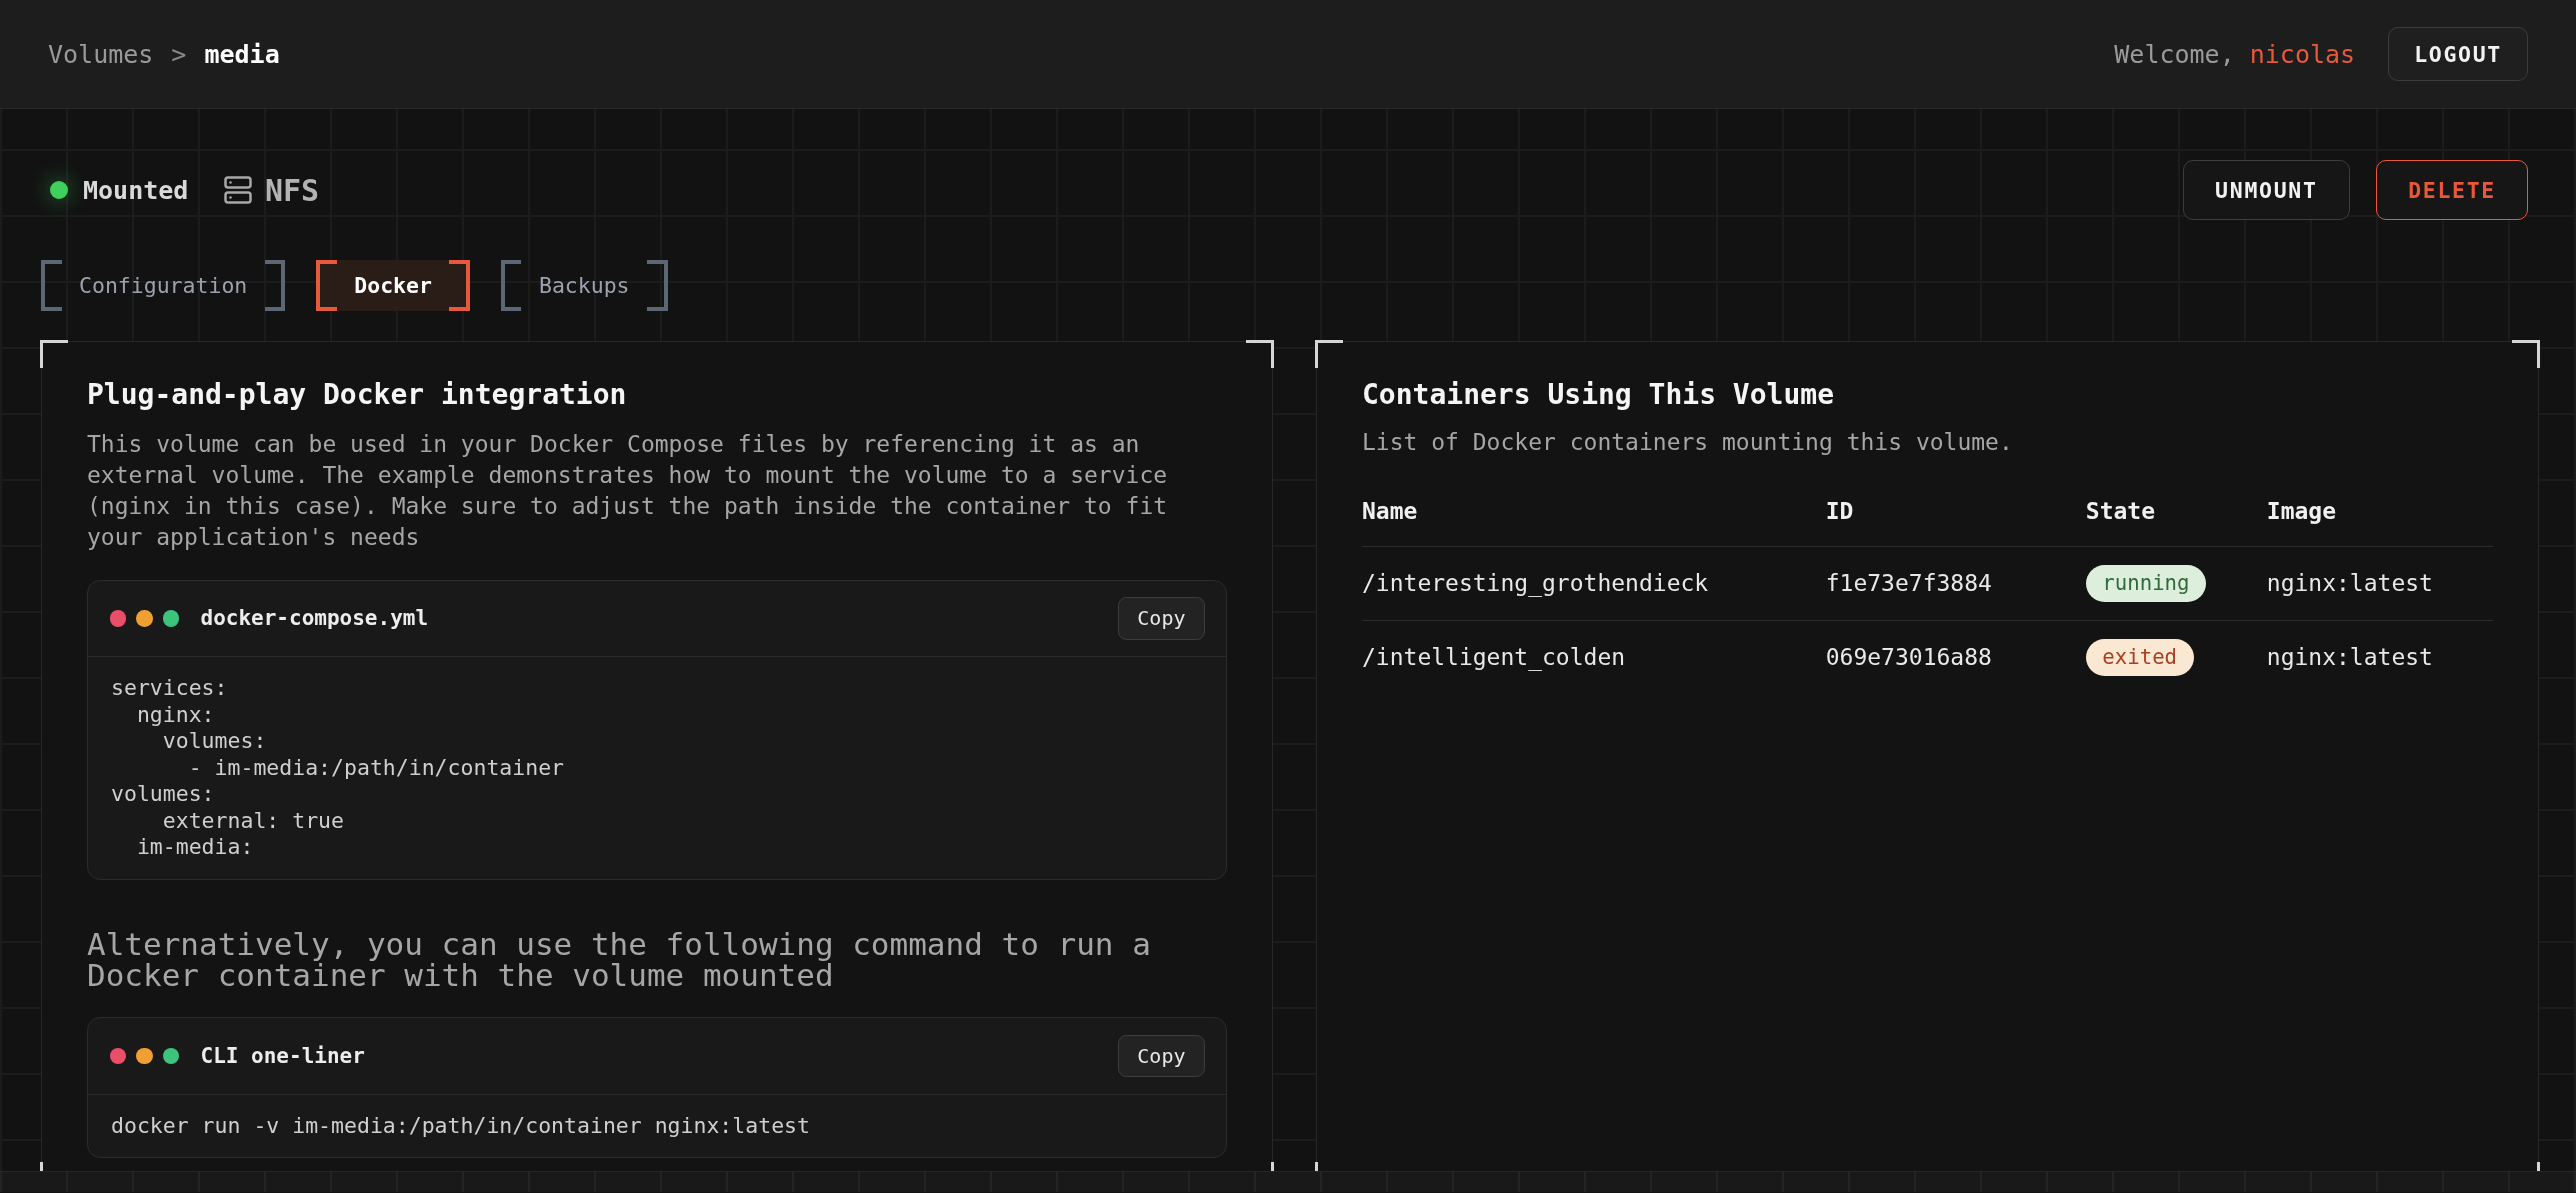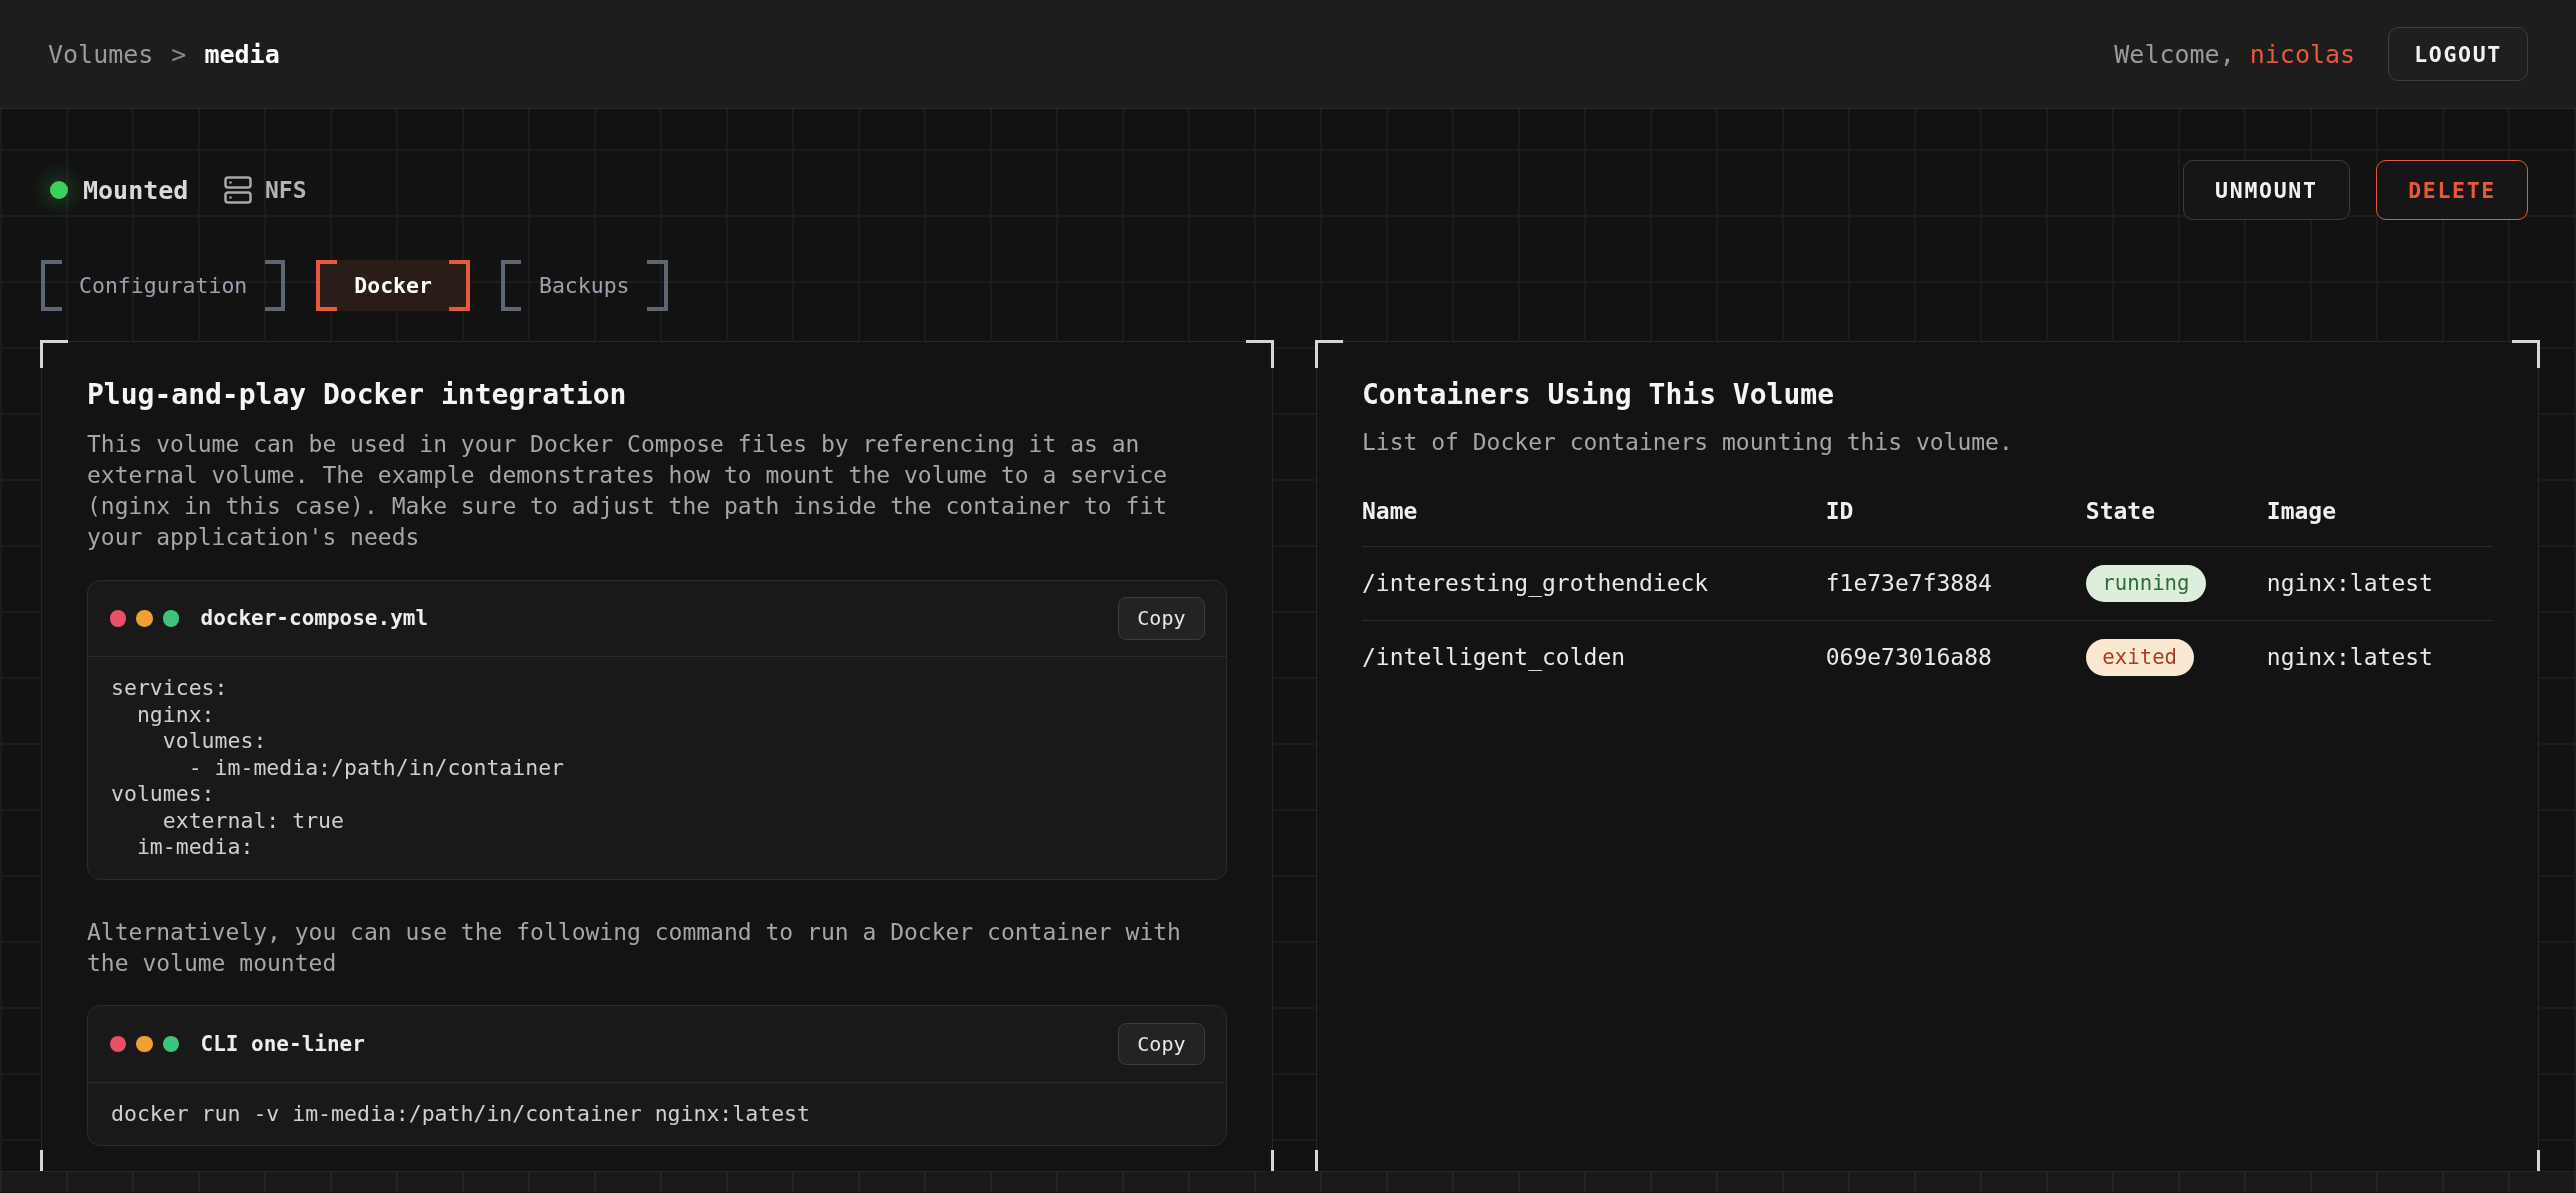--- a/index.html
+++ b/index.html
@@ -50,21 +50,21 @@
     display: flex; align-items: center; padding: 51px 48px 0 50px;
   }
   .dot {
     width: 18px; height: 18px; border-radius: 50%;
     background: var(--mounted-dot);
     box-shadow: 0 0 20px 5px rgba(62, 207, 92, 0.25);
     margin-right: 15px;
   }
   .mounted-label { font-size: 25px; font-weight: bold; color: #d9d9d9; margin-right: 35px; }
   .server-icon { width: 30px; height: 30px; color: #a8a8a8; margin-right: 11.6px; }
-  .nfs-label { font-size: 23px; font-weight: bold; color: #b3b3b3; }
+  .nfs-label { font-size: 30px; font-weight: bold; color: #b3b3b3; }
   .status-spacer { flex: 1; }
   .status-actions { display: flex; gap: 26.5px; }
   .btn-unmount { padding: 16.5px 31px; background: #161616; }
   .btn-delete { padding: 16.5px 31px; background: #161616; color: var(--accent); border-color: var(--accent); }
 
   
   .tabs { display: flex; gap: 31px; margin: 40px 0 0 41px; }
   .tab {
     position: relative; height: 51px; display: flex; align-items: center;
     padding: 0 38px; font-size: 21.5px; color: #9aa2ad; cursor: pointer;
@@ -109,21 +109,21 @@
   .light-amber { background: #f0a030; }
   .light-green { background: #3cc47c; }
   .code-filename { font-size: 21px; font-weight: bold; color: #ededed; margin-left: 21.5px; flex: 1; }
   .copy-btn {
     font-family: inherit; font-size: 20px; color: #e8e8e8; background: #232323;
     border: 1.7px solid #3d3d3d; border-radius: 8.3px; padding: 8.3px 18px; cursor: pointer;
   }
   .code-body { padding: 18px 23px; }
   .code-line { font-size: 21.5px; line-height: 26.5px; color: #cfcfcf; white-space: pre; }
 
-  .cli-intro { margin-top: 37px; font-size: 23px; line-height: 31px; color: #a6a6a6; }
+  .cli-intro { margin-top: 49px; font-size: 31px; line-height: 31px; color: #a6a6a6; }
 
   
   .panel-subtitle { font-size: 23px; color: #a6a6a6; margin-bottom: 43px; }
   table.containers { width: 100%; border-collapse: collapse; }
   .containers th {
     text-align: left; font-size: 23px; font-weight: bold; color: #f0f0f0;
     padding: 0 0 21.5px 0;
   }
   .containers td {
     font-size: 23px; color: #e8e8e8; padding: 18px 0;

